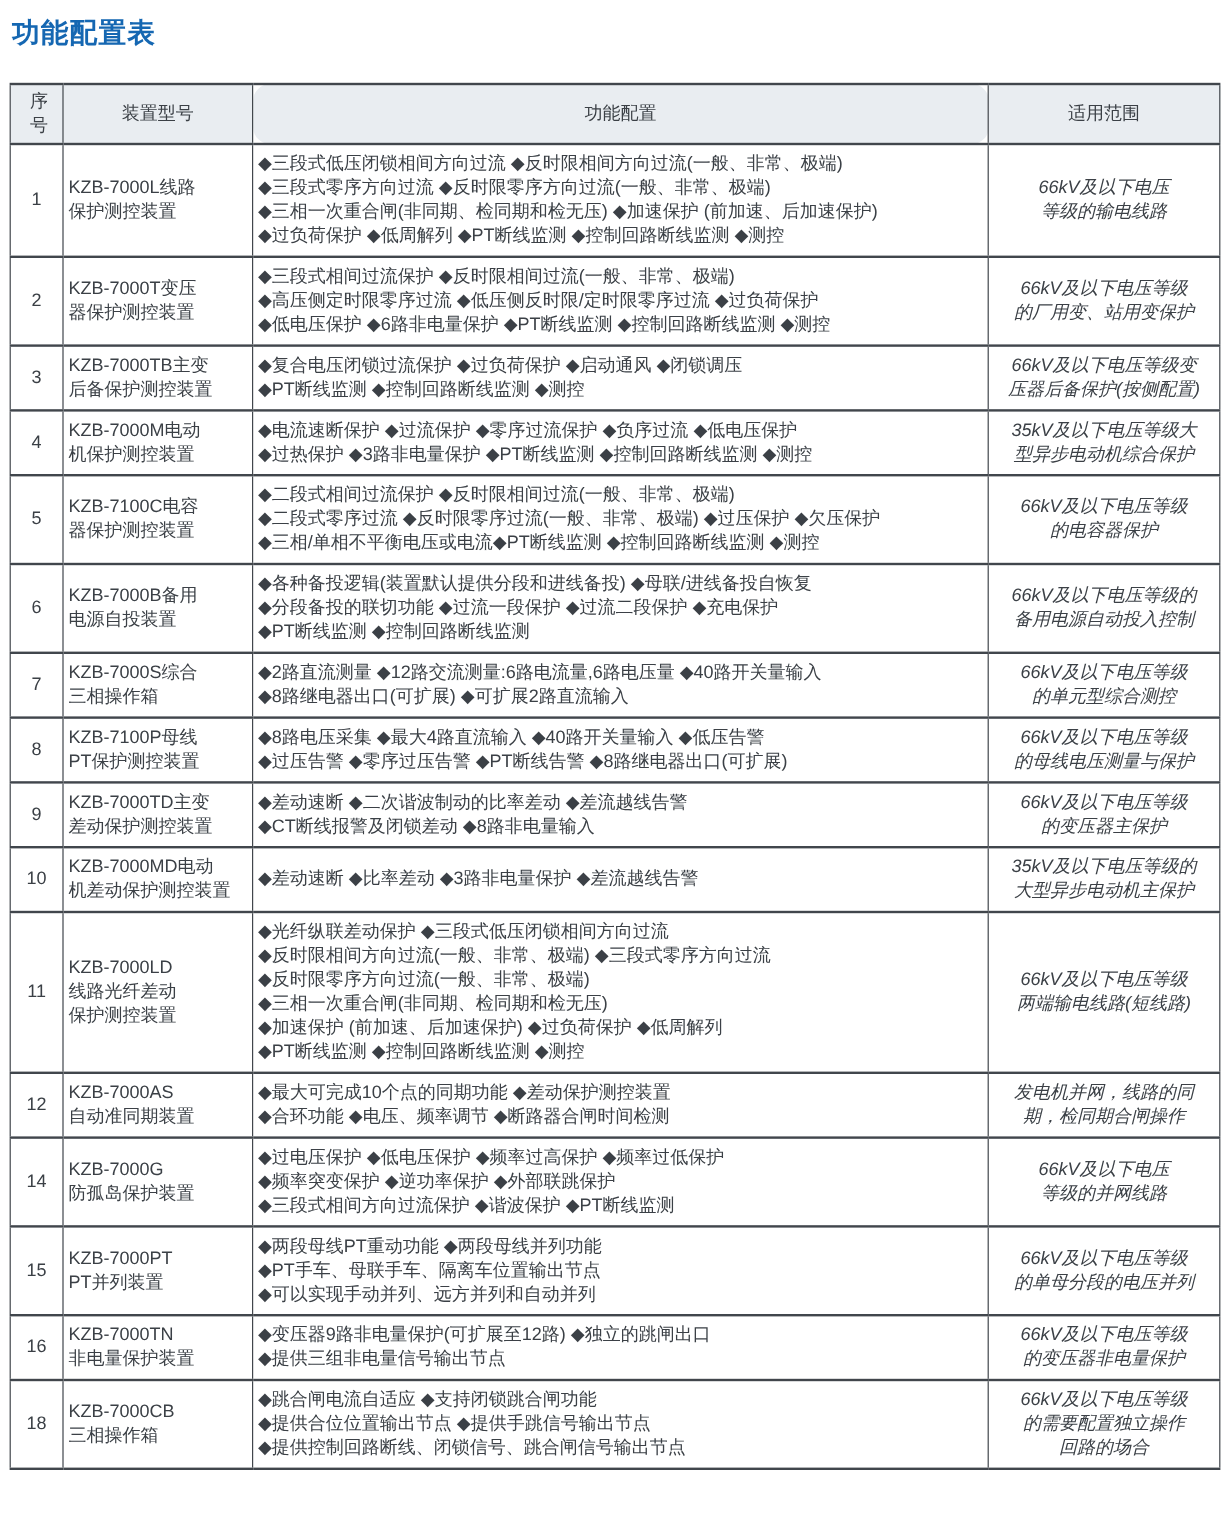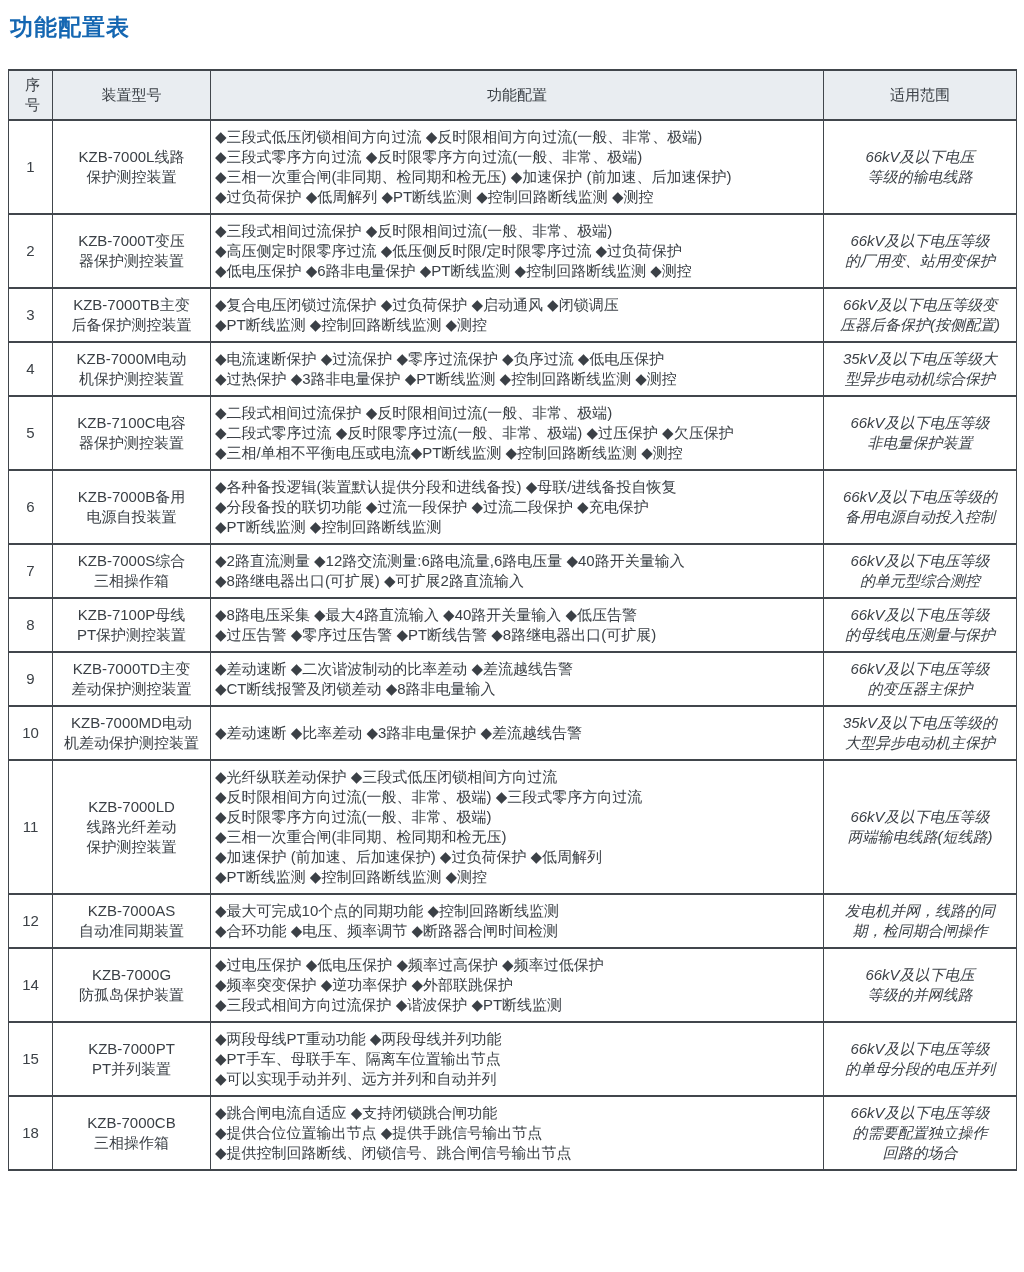--- a/index.html
+++ b/index.html
@@ -36,23 +36,23 @@
     font-weight:normal;
     color:#3b4046;
     height:24px;
     text-align:center;
     padding:4px 16px;
   }
   col.c-no{width:44px;}
   col.c-model{width:158px;}
   col.c-func{width:613px;}
   col.c-scope{width:193px;}
-  th.h-func{text-align:left;padding-left:12px;}
+  th.h-func{text-align:left;padding-left:12px;border-radius:14px;}
   td.c-no{text-align:center;font-size:16px;}
-  td.c-model{text-align:center;}
+  td.c-model{text-align:left;}
   td.c-func{text-align:left;padding-left:10px;padding-right:6px;}
   td.c-scope{text-align:center;font-style:italic;}
   .line{white-space:normal;}
 </style>
 </head>
 <body>
 
 <div class="page">
   <h1 class="title" style="color: rgb(21, 103, 178);">功能配置表</h1>
 
@@ -141,21 +141,21 @@
             <div class="line">KZB-7100C电容</div>
             <div class="line">器保护测控装置</div>
           </td>
     <td class="c-func">
             <div class="line">◆二段式相间过流保护 ◆反时限相间过流(一般、非常、极端)</div>
             <div class="line">◆二段式零序过流 ◆反时限零序过流(一般、非常、极端) ◆过压保护 ◆欠压保护</div>
             <div class="line">◆三相/单相不平衡电压或电流◆PT断线监测 ◆控制回路断线监测 ◆测控</div>
           </td>
     <td class="c-scope">
             <div class="line">66kV及以下电压等级</div>
-            <div class="line">非电量保护装置</div>
+            <div class="line">的电容器保护</div>
           </td>
   </tr>
         <tr>
     <td class="c-no">6</td>
     <td class="c-model">
             <div class="line">KZB-7000B备用</div>
             <div class="line">电源自投装置</div>
           </td>
     <td class="c-func">
             <div class="line">◆各种备投逻辑(装置默认提供分段和进线备投) ◆母联/进线备投自恢复</div>
@@ -246,21 +246,21 @@
             <div class="line">两端输电线路(短线路)</div>
           </td>
   </tr>
         <tr>
     <td class="c-no">12</td>
     <td class="c-model">
             <div class="line">KZB-7000AS</div>
             <div class="line">自动准同期装置</div>
           </td>
     <td class="c-func">
-            <div class="line">◆最大可完成10个点的同期功能 ◆控制回路断线监测</div>
+            <div class="line">◆最大可完成10个点的同期功能 ◆差动保护测控装置</div>
             <div class="line">◆合环功能 ◆电压、频率调节 ◆断路器合闸时间检测</div>
           </td>
     <td class="c-scope">
             <div class="line">发电机并网，线路的同</div>
             <div class="line">期，检同期合闸操作</div>
           </td>
   </tr>
         <tr>
     <td class="c-no">14</td>
     <td class="c-model">
@@ -284,20 +284,35 @@
             <div class="line">PT并列装置</div>
           </td>
     <td class="c-func">
             <div class="line">◆两段母线PT重动功能 ◆两段母线并列功能</div>
             <div class="line">◆PT手车、母联手车、隔离车位置输出节点</div>
             <div class="line">◆可以实现手动并列、远方并列和自动并列</div>
           </td>
     <td class="c-scope">
             <div class="line">66kV及以下电压等级</div>
             <div class="line">的单母分段的电压并列</div>
+          </td>
+  </tr>
+        <tr>
+    <td class="c-no">16</td>
+    <td class="c-model">
+            <div class="line">KZB-7000TN</div>
+            <div class="line">非电量保护装置</div>
+          </td>
+    <td class="c-func">
+            <div class="line">◆变压器9路非电量保护(可扩展至12路) ◆独立的跳闸出口</div>
+            <div class="line">◆提供三组非电量信号输出节点</div>
+          </td>
+    <td class="c-scope">
+            <div class="line">66kV及以下电压等级</div>
+            <div class="line">的变压器非电量保护</div>
           </td>
   </tr>
         <tr>
     <td class="c-no">18</td>
     <td class="c-model">
             <div class="line">KZB-7000CB</div>
             <div class="line">三相操作箱</div>
           </td>
     <td class="c-func">
             <div class="line">◆跳合闸电流自适应 ◆支持闭锁跳合闸功能</div>

